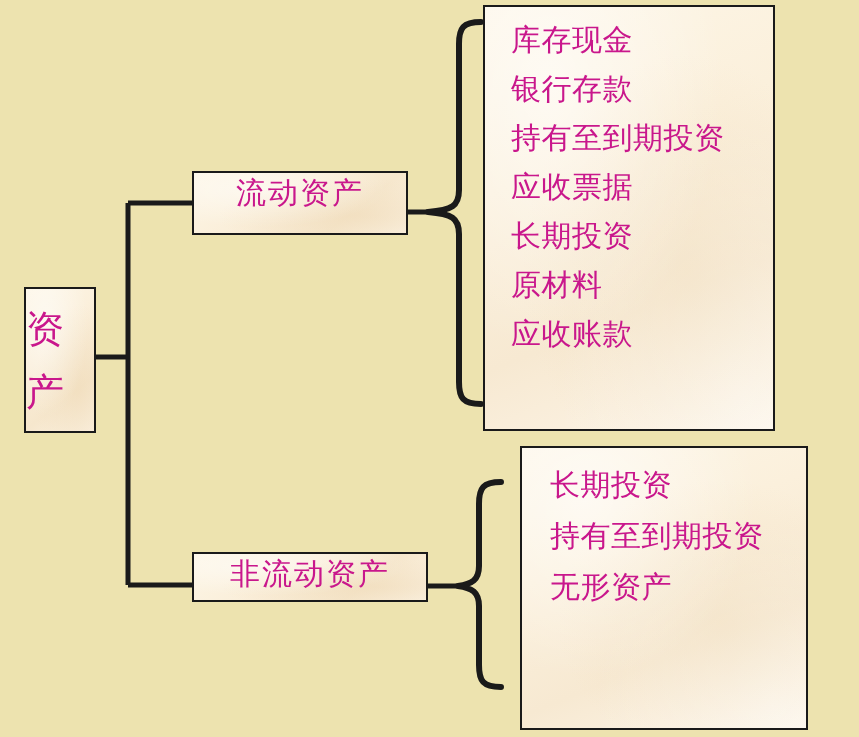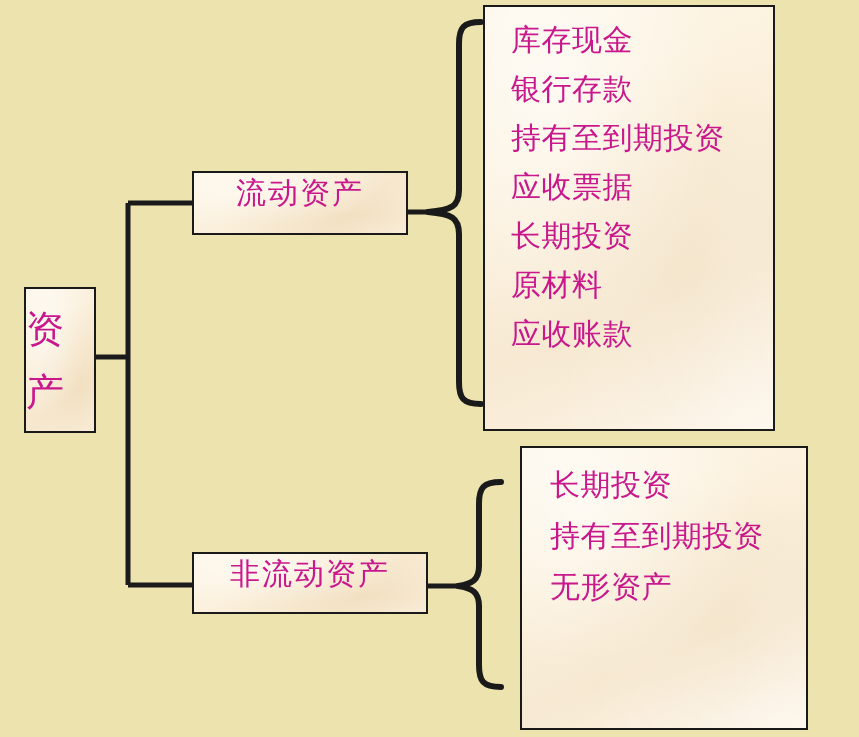--- a/index.html
+++ b/index.html
@@ -67,21 +67,21 @@
   #branch-current {
     left: 192px;
     top: 171px;
     width: 216px;
     height: 64px;
   }
   #branch-noncurrent {
     left: 192px;
     top: 552px;
     width: 236px;
-    height: 62px;
+    height: 50px;
   }
   .branch-label {
     font-size: 30px;
     letter-spacing: 2px;
     white-space: nowrap;
   }
 
   
   .leaf-panel {
     position: absolute;

